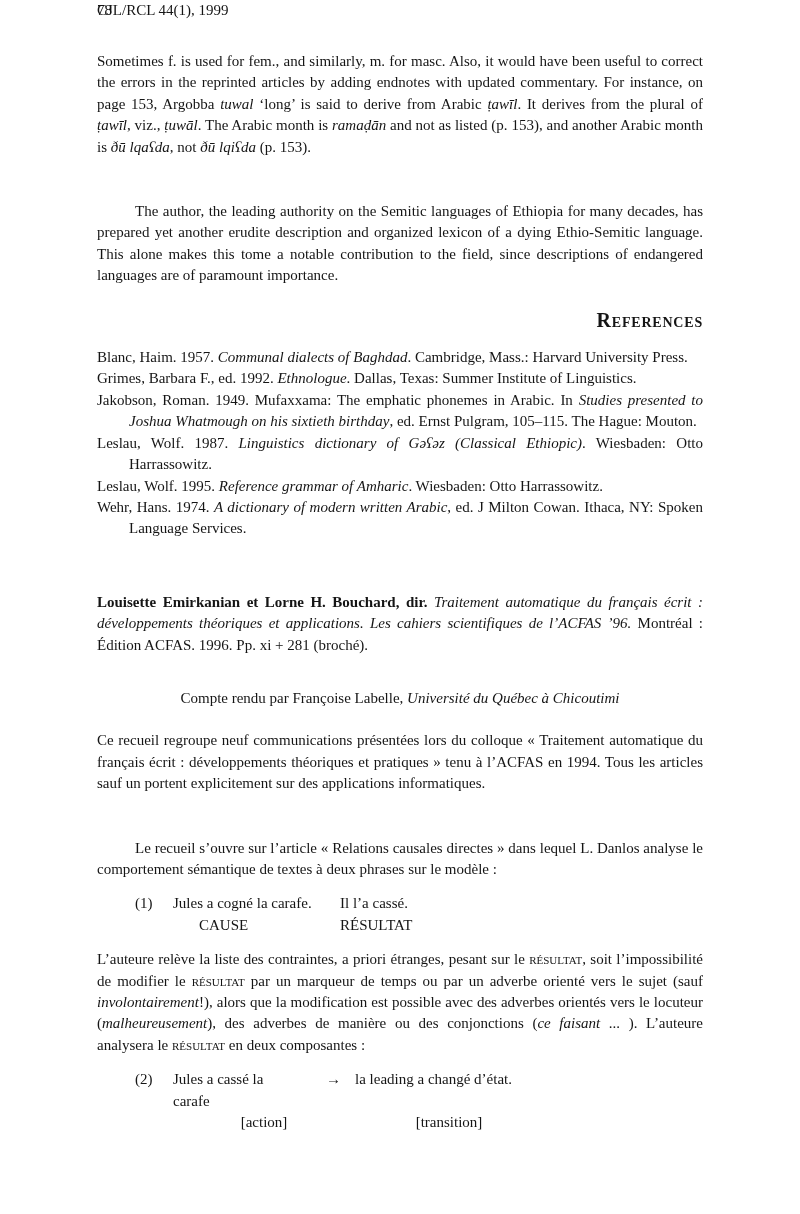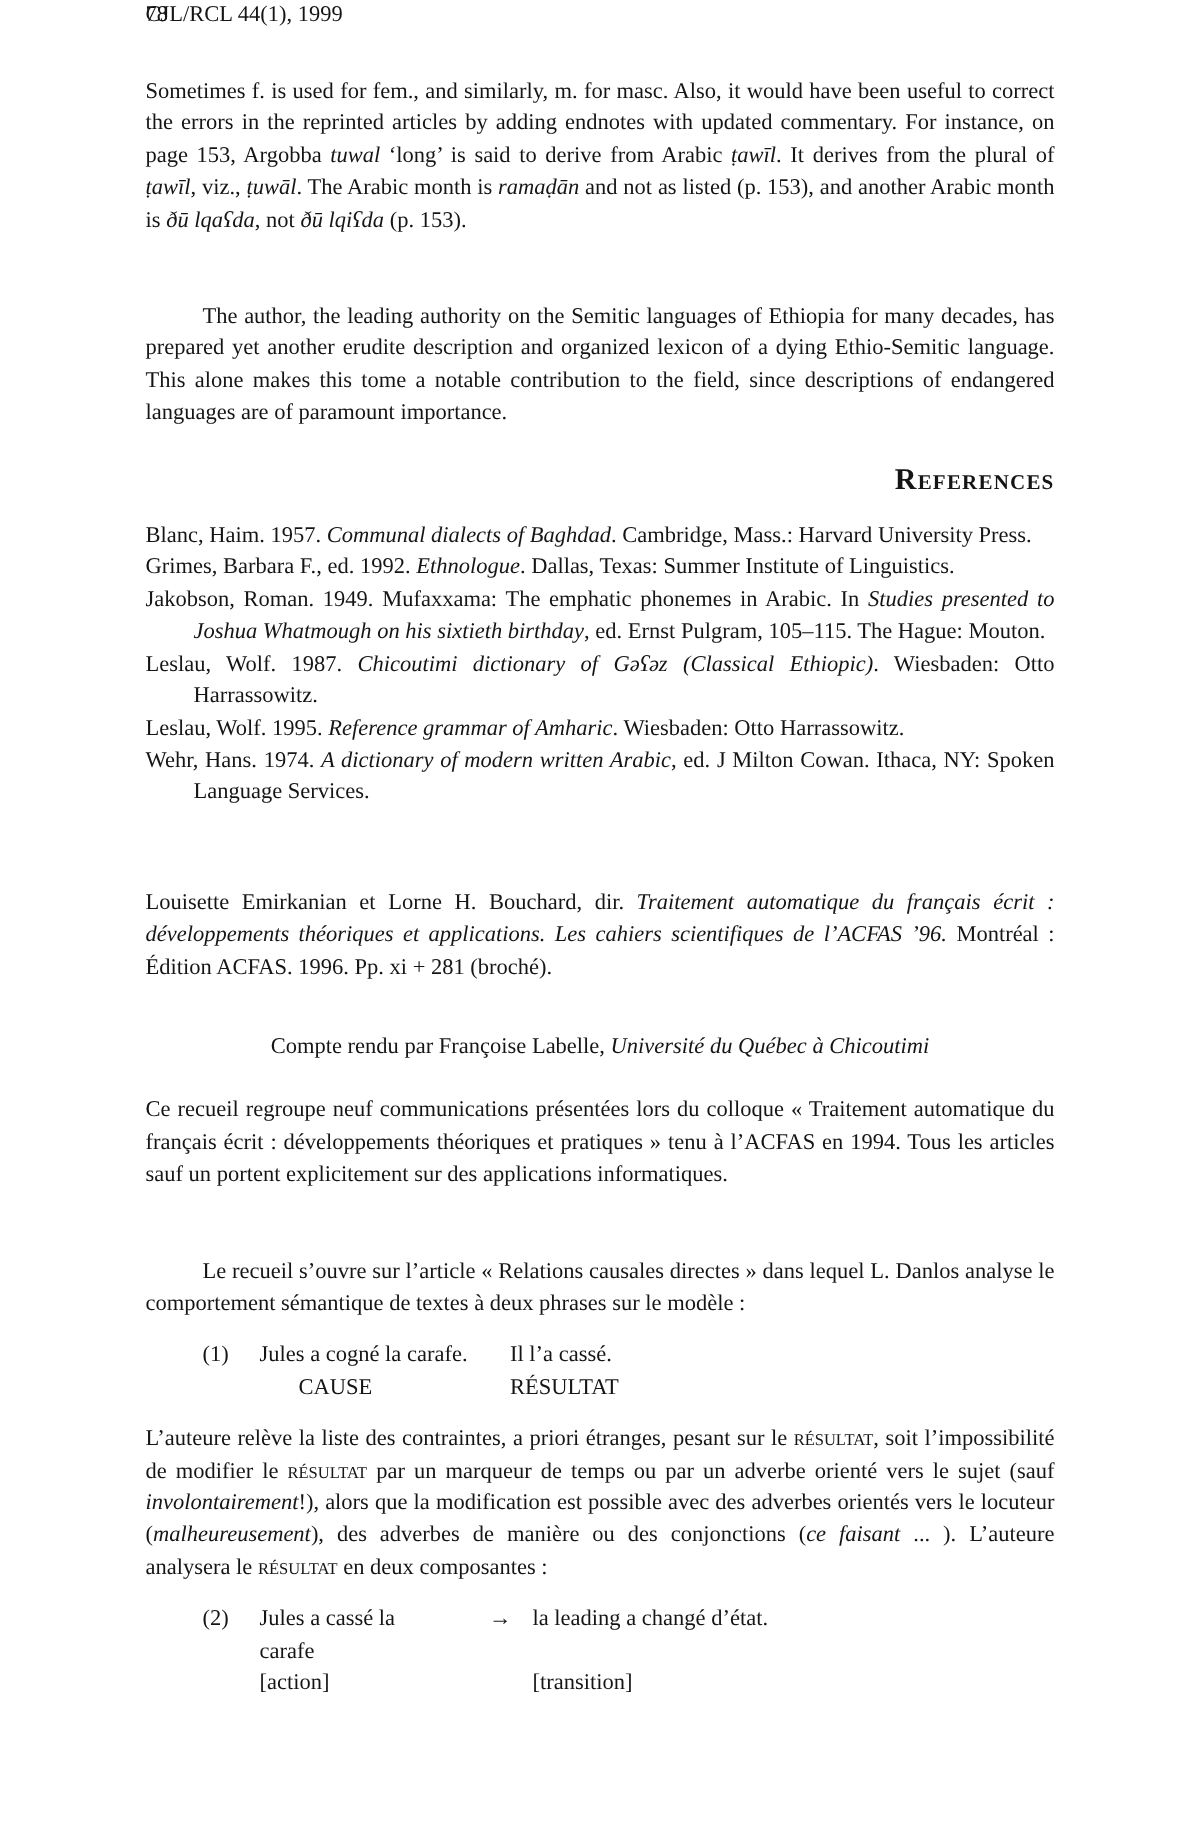--- a/index.html
+++ b/index.html
@@ -16,21 +16,21 @@
   .content { margin: 0 97px; width: 606px; }
 
   .running-head { position: relative; text-align: left; height: 22px; }
   .running-head .page-num { position: absolute; left: 0; top: 0; }
 
   p.body-text { text-align: justify; }
   .indent { text-indent: 38px; margin-top: 43px; }
   .first-block { margin-top: 29px; }
 
   .seg-i  { font-style: italic; }
-  .seg-b  { font-weight: normal; margin-top: 28px; }
+  .seg-b  { font-weight: bold; margin-top: 28px; }
   .seg-sc { font-variant: small-caps; }
 
   .refs-heading {
     margin: 23px 0 16px 0;
     text-align: right;
     font-variant: small-caps;
     font-weight: bold;
     font-size: 20px;
     letter-spacing: 0.8px;
   }
@@ -42,21 +42,21 @@
   .para-gap { margin-top: 21px; }
 
   .example {
     margin: 13px 0 13px 38px;
     display: grid;
   }
   .ex1 { grid-template-columns: 38px 167px 1fr; }
   .ex1 .cause-label { padding-left: 26px; }
   .ex2 { grid-template-columns: 38px 182px 188px 1fr; }
   .ex2 .src-cell { display: flex; justify-content: space-between; padding-right: 14px; gap: 40px; }
-  .ex2 .ex-label { text-align: left; }
+  .ex2 .ex-label { text-align: center; }
 </style>
 </head>
 <body>
 
 <div class="page">
   <div class="content">
 
     <header class="running-head">
       <span class="page-num">78</span>
       <span class="journal-ref">CJL/RCL 44(1), 1999</span>
@@ -64,21 +64,21 @@
 
     <p class="body-text first-block"><span>Sometimes f. is used for fem., and similarly, m. for masc. Also, it would have been useful to correct the errors in the reprinted articles by adding endnotes with updated commentary. For instance, on page 153, Argobba </span><span class="seg-i">tuwal</span><span> ‘long’ is said to derive from Arabic </span><span class="seg-i">ṭawīl</span><span>. It derives from the plural of </span><span class="seg-i">ṭawīl</span><span>, viz., </span><span class="seg-i">ṭuwāl</span><span>. The Arabic month is </span><span class="seg-i">ramaḍān</span><span> and not as listed (p. 153), and another Arabic month is </span><span class="seg-i">ðū lqaʕda</span><span>, not </span><span class="seg-i">ðū lqiʕda</span><span> (p. 153).</span></p>
     <p class="body-text indent"><span>The author, the leading authority on the Semitic languages of Ethiopia for many decades, has prepared yet another erudite description and organized lexicon of a dying Ethio-Semitic language. This alone makes this tome a notable contribution to the field, since descriptions of endangered languages are of paramount importance.</span></p>
 
     <h2 class="refs-heading">References</h2>
 
     <div class="refs-list">
       <p class="ref-item"><span>Blanc, Haim. 1957. </span><span class="seg-i">Communal dialects of Baghdad</span><span>. Cambridge, Mass.: Harvard University Press.</span></p>
       <p class="ref-item"><span>Grimes, Barbara F., ed. 1992. </span><span class="seg-i">Ethnologue</span><span>. Dallas, Texas: Summer Institute of Linguistics.</span></p>
       <p class="ref-item"><span>Jakobson, Roman. 1949. Mufaxxama: The emphatic phonemes in Arabic. In </span><span class="seg-i">Studies presented to Joshua Whatmough on his sixtieth birthday</span><span>, ed. Ernst Pulgram, 105–115. The Hague: Mouton.</span></p>
-      <p class="ref-item"><span>Leslau, Wolf. 1987. </span><span class="seg-i">Chicoutimi dictionary of Gəʕəz (Classical Ethiopic)</span><span>. Wiesbaden: Otto Harrassowitz.</span></p>
+      <p class="ref-item"><span>Leslau, Wolf. 1987. </span><span class="seg-i">Linguistics dictionary of Gəʕəz (Classical Ethiopic)</span><span>. Wiesbaden: Otto Harrassowitz.</span></p>
       <p class="ref-item"><span>Leslau, Wolf. 1995. </span><span class="seg-i">Reference grammar of Amharic</span><span>. Wiesbaden: Otto Harrassowitz.</span></p>
       <p class="ref-item"><span>Wehr, Hans. 1974. </span><span class="seg-i">A dictionary of modern written Arabic</span><span>, ed. J Milton Cowan. Ithaca, NY: Spoken Language Services.</span></p>
     </div>
 
     <div class="review-heading"><span class="seg-b">Louisette Emirkanian et Lorne H. Bouchard, dir.</span><span> </span><span class="seg-i">Traitement automatique du français écrit : développements théoriques et applications. Les cahiers scientifiques de l’ACFAS ’96.</span><span> Montréal : Édition ACFAS. 1996. Pp. xi + 281 (broché).</span></div>
 
     <p class="byline"><span>Compte rendu par Françoise Labelle, </span><span class="seg-i">Université du Québec à Chicoutimi</span></p>
 
     <p class="body-text para-gap"><span>Ce recueil regroupe neuf communications présentées lors du colloque « Traitement automatique du français écrit : développements théoriques et pratiques » tenu à l’ACFAS en 1994. Tous les articles sauf un portent explicitement sur des applications informatiques.</span></p>
     <p class="body-text indent"><span>Le recueil s’ouvre sur l’article « Relations causales directes » dans lequel L. Danlos analyse le comportement sémantique de textes à deux phrases sur le modèle :</span></p>

